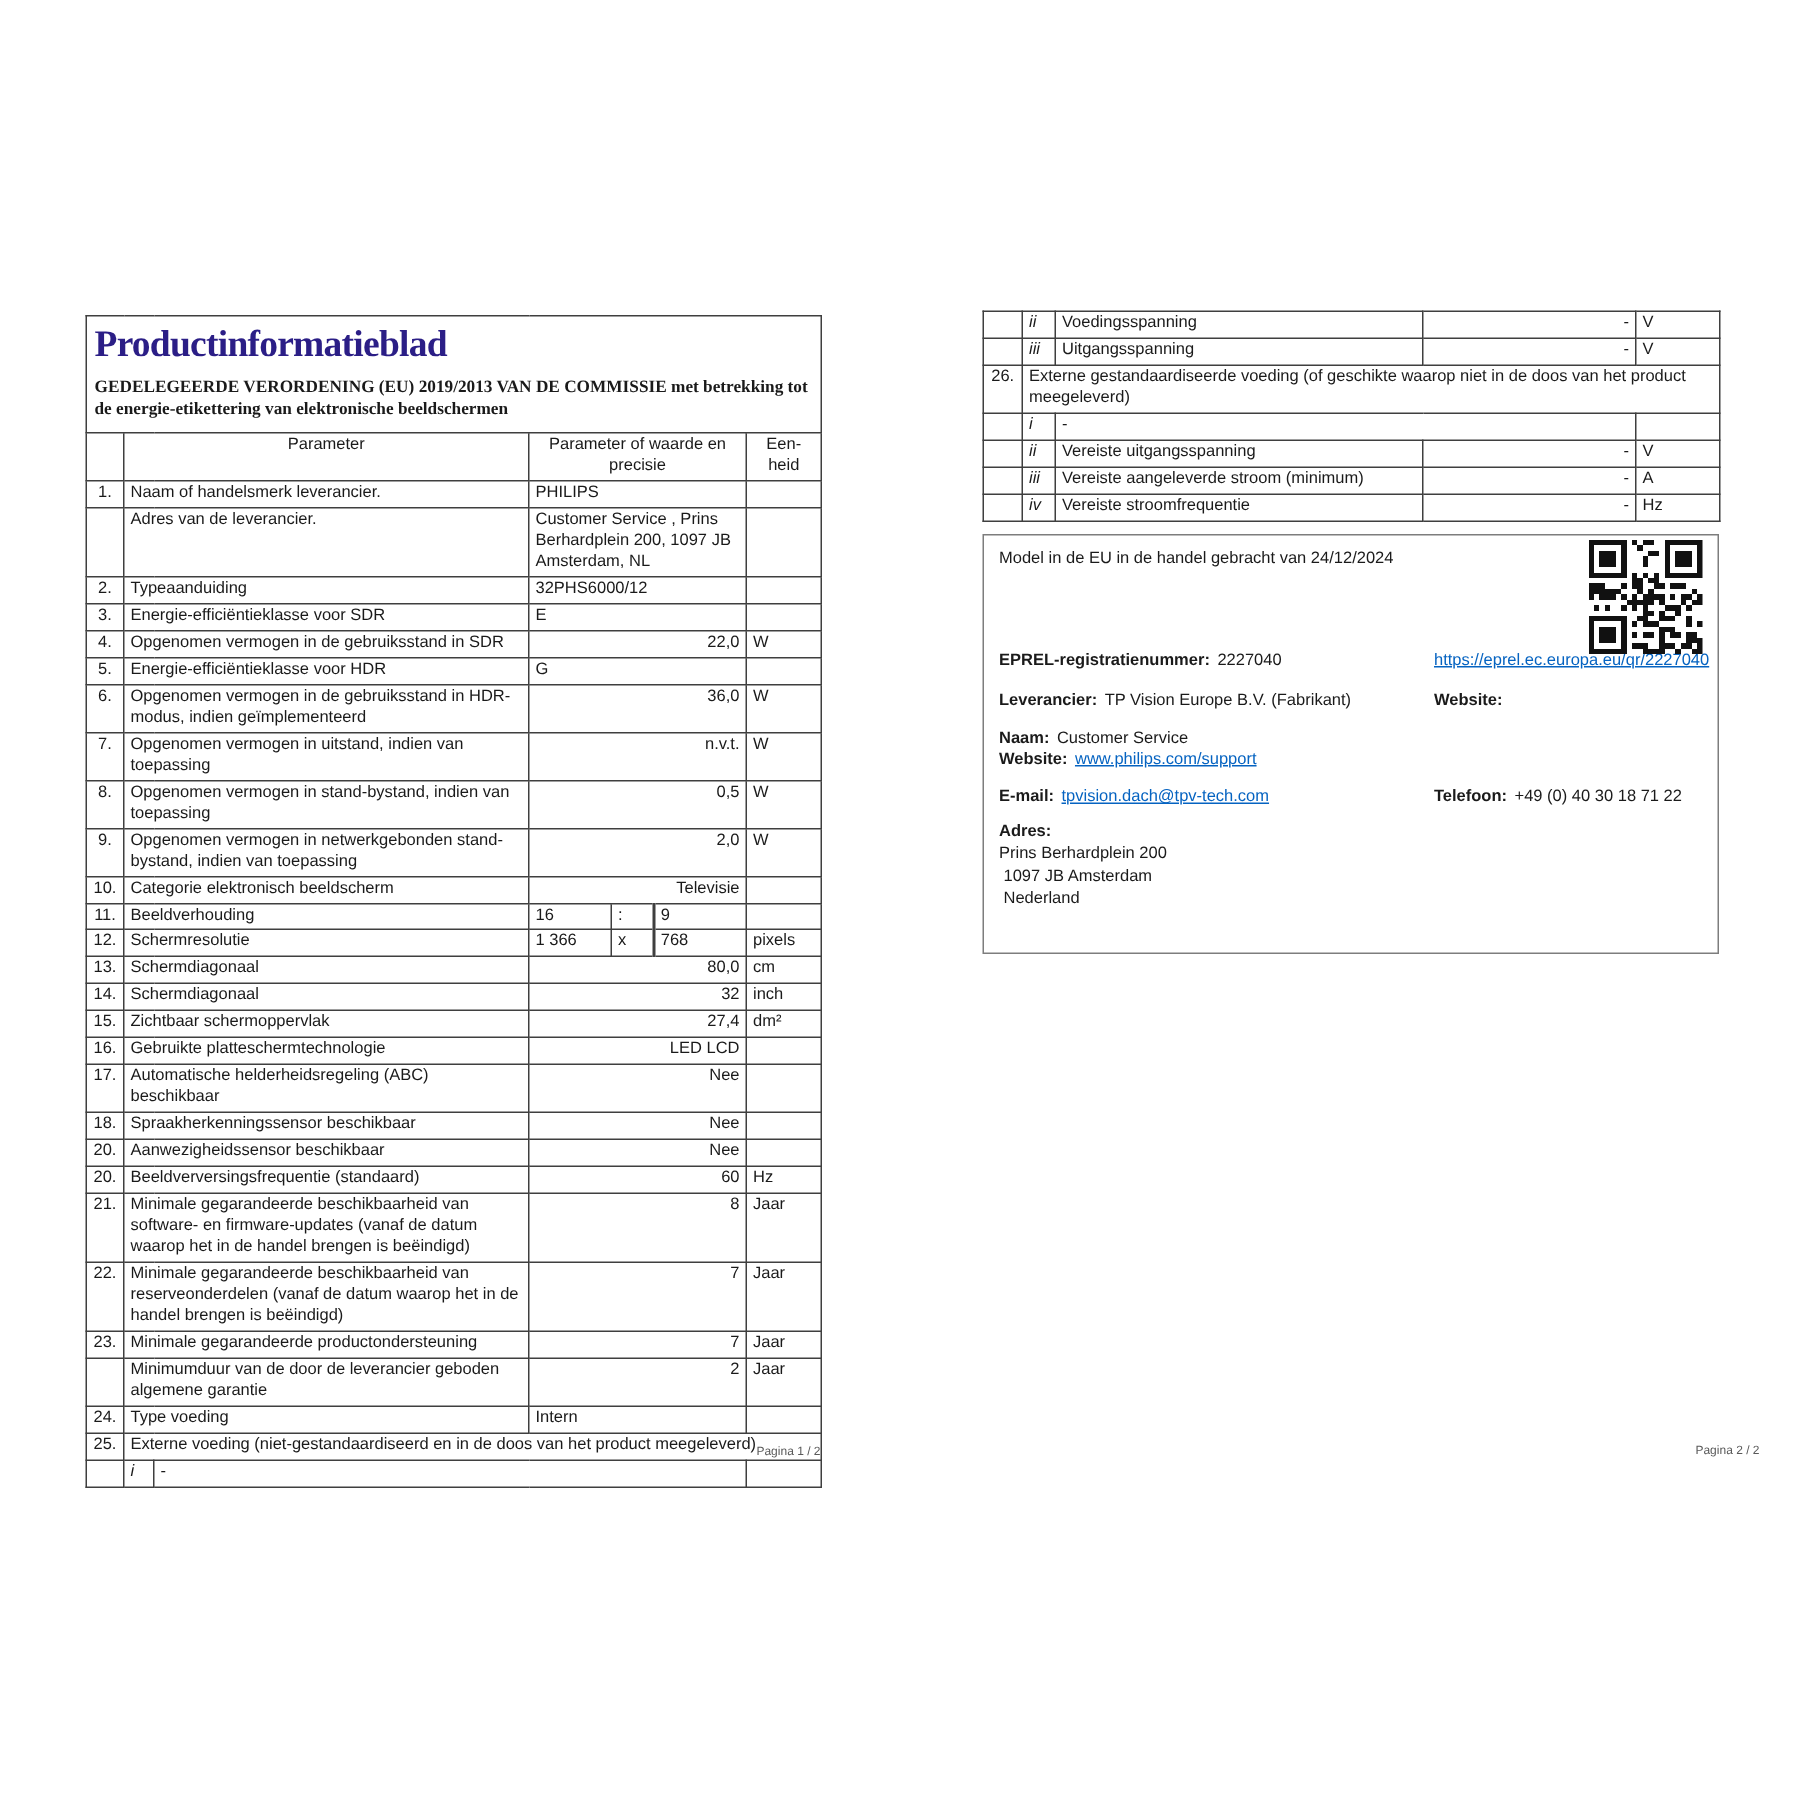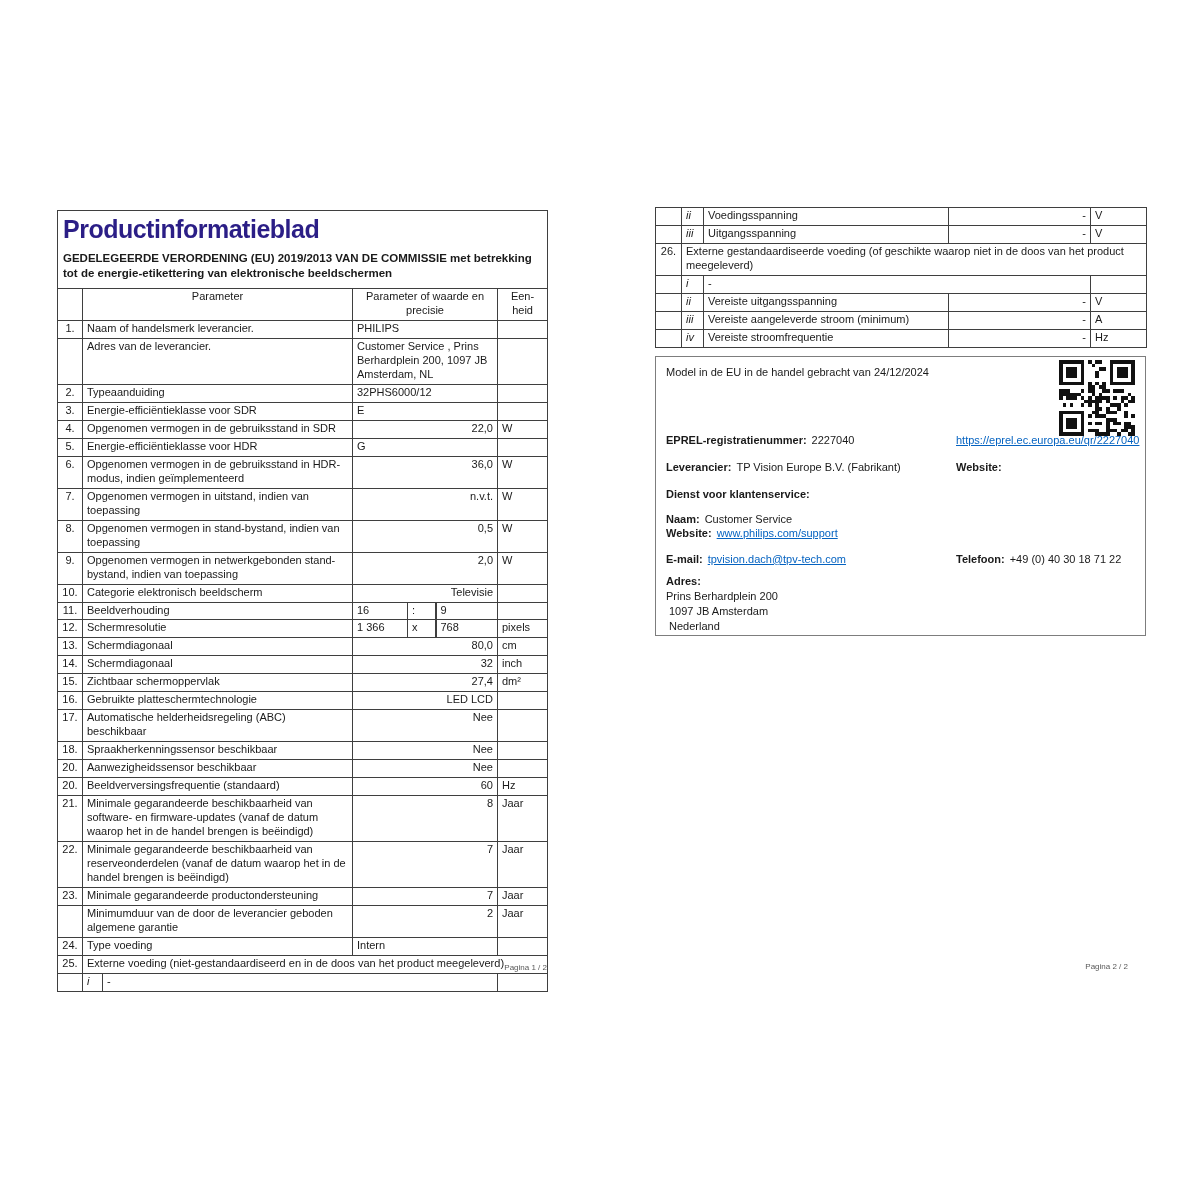--- a/index.html
+++ b/index.html
@@ -5,21 +5,21 @@
   html,body{margin:0;padding:0;}
   body{
     width:1200px;height:1200px;background:#ffffff;position:relative;
     font-family:"Liberation Sans",sans-serif;color:#1a1a1a;
   }
   .page{position:absolute;}
   #page1{left:57px;top:210px;width:490px;}
   #page2{left:655px;top:207px;width:491px;}
   table{border-collapse:collapse;width:100%;table-layout:fixed;font-size:11px;}
   td{border:1px solid #3f3f3f;padding:1px 4px 2px 4px;vertical-align:top;line-height:1.27;overflow:hidden;}
-  .titlecell{padding:3px 5px 7px 5px;}
+  .titlecell{padding:3px 5px 7px 5px;font-family:Liberation Serif, serif;}
   h1{font-size:25px;margin:0 0 5px 0;color:#2b1e86;font-weight:bold;letter-spacing:-0.5px;}
   .subtitle{font-weight:bold;font-size:11.5px;line-height:1.32;}
   .hdr td{font-weight:normal;text-align:center;}
   .num{text-align:center;padding-left:1px;padding-right:1px;}
   .roman{font-style:italic;}
   .ar{text-align:right;}
   .ctr{text-align:left;}
   .thickl{border-left-width:2px;}
   
   .box{
@@ -37,21 +37,21 @@
   .m-eprel{margin-top:54px;}
   .m-lev{margin-top:12px;}
   .m-dienst{margin-top:13px;}
   .m-naam{margin-top:11px;flex-direction:column;}
   .m-email{margin-top:11px;}
   .m-adres{margin-top:8px;}
   .addr-line{line-height:15px;}
   .addr-ind{margin-left:3px;}
   .footer{position:absolute;font-size:8px;color:#595959;}
   #footer1{left:57px;top:963px;width:490px;text-align:right;}
-  #footer2{left:637px;top:962px;width:491px;text-align:right;}
+  #footer2{left:682px;top:962px;width:491px;text-align:right;}
 </style>
 </head>
 <body>
 
 <div class="page" id="page1">
   <table>
     <colgroup>
       <col style="width:25px">
         <col style="width:20px">
         <col style="width:250px">
@@ -537,23 +537,20 @@
 
   <div class="box-row m-lev">
     <div class="col-l">
       <span class="b">Leverancier:</span><span>TP Vision Europe B.V. (Fabrikant)</span>
     </div>
     <div class="col-r">
       <span class="b">Website:</span>
     </div>
   </div>
 
-  <div class="m-dienst">
-    <span class="b">Dienst voor klantenservice:</span>
-  </div>
 
   <div class="box-row m-naam">
     <div class="col-l">
       <span class="b">Naam:</span><span>Customer Service</span>
     </div>
     <div class="col-r">
       <span class="b">Website:</span><a href="#" class="link">www.philips.com/support</a>
     </div>
   </div>
 

